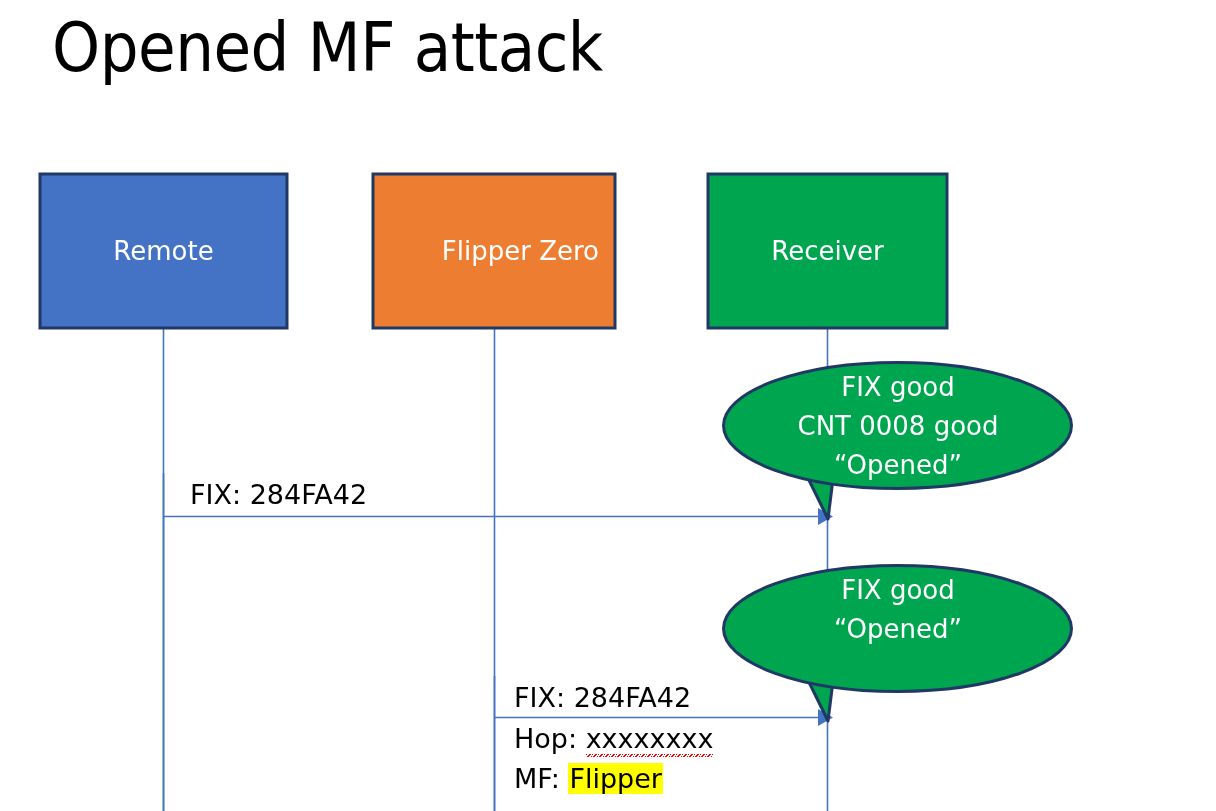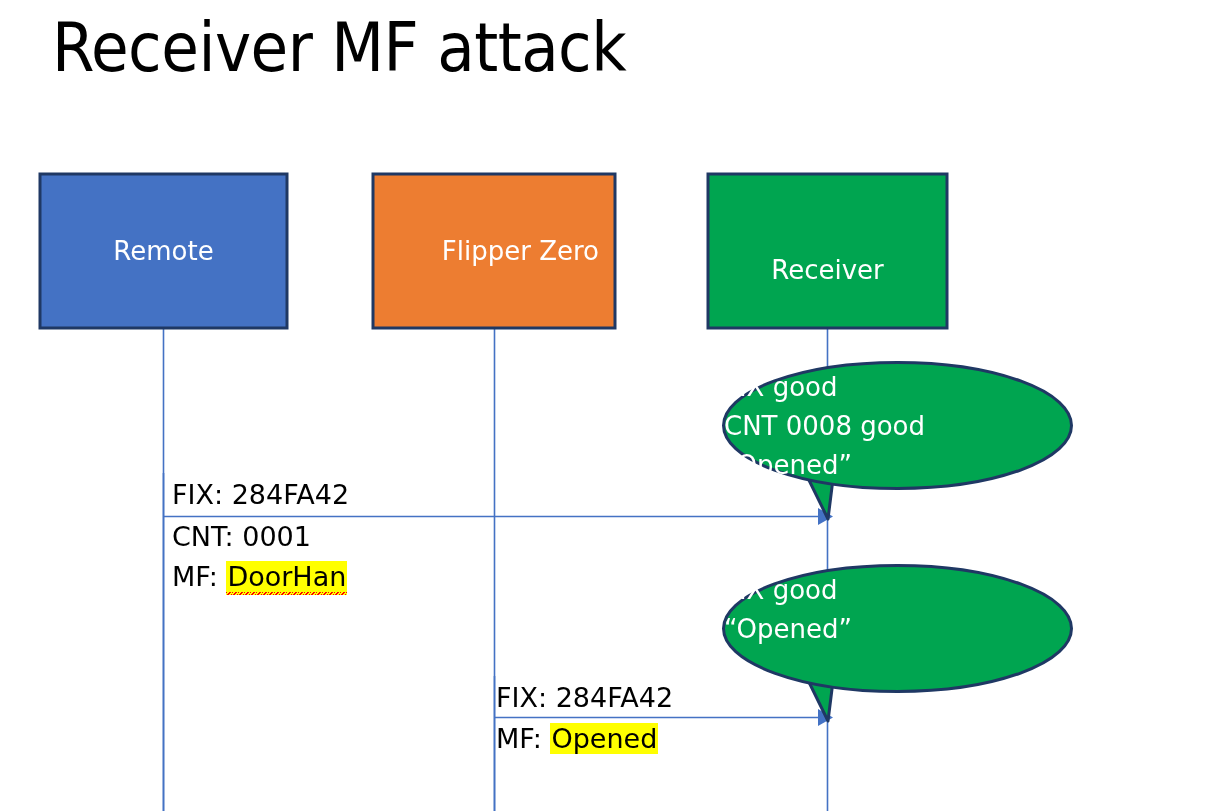--- a/index.html
+++ b/index.html
@@ -58,31 +58,33 @@
     text-align: center;
     white-space: nowrap;
   }
 
   
   .bubble-text {
     position: absolute;
     color: #ffffff;
     font-size: 26px;
     line-height: 39px;
+    text-align: center;
     white-space: nowrap;
   }
   .bubble-text div { white-space: nowrap; }
 
   
   .msg-label {
     position: absolute;
     color: #000000;
     font-size: 27px;
     line-height: 40px;
     white-space: nowrap;
+    margin-left: 18px;
   }
   .msg-label div { white-space: nowrap; }
 
   .hl {
     background: #ffff00;
     padding: 0 1px;
   }
   .squiggle {
     background-image:
       repeating-linear-gradient(135deg,
@@ -92,21 +94,21 @@
     background-size: 6px 3px;
     background-position: 0 100%;
     padding-bottom: 3px;
   }
 </style>
 </head>
 <body>
 
 <div id="slide">
 
-  <div class="slide-title">Receiver MF attack</div>
+  <div class="slide-title">Opened MF attack</div>
 
   <svg id="diagram" viewBox="0 0 1216 811" width="1216" height="811" xmlns="http://www.w3.org/2000/svg">
 
     <line x1="163.5" y1="328" x2="163.5" y2="811" stroke="#4472c4" stroke-width="1.6"></line>
     <line x1="494.5" y1="328" x2="494.5" y2="811" stroke="#4472c4" stroke-width="1.6"></line>
     <line x1="827.5" y1="328" x2="827.5" y2="811" stroke="#4472c4" stroke-width="1.6"></line>
 
     <rect x="40" y="174" width="247" height="154" fill="#4472c4" stroke="#1f3864" stroke-width="3"></rect>
     <rect x="373" y="174" width="242" height="154" fill="#ed7d31" stroke="#1f3864" stroke-width="3"></rect>
     <rect x="708" y="174" width="239" height="154" fill="#00a550" stroke="#1f3864" stroke-width="3"></rect>
@@ -122,47 +124,42 @@
 
     <polygon points="790,455 836,455 828,519 804,470" fill="#00a550" stroke="#1f3864" stroke-width="3" stroke-linejoin="round"></polygon>
     <ellipse cx="897.5" cy="425.5" rx="174" ry="63" fill="#00a550" stroke="#1f3864" stroke-width="3"></ellipse>
 
     <polygon points="790,657 836,657 828,721 804,672" fill="#00a550" stroke="#1f3864" stroke-width="3" stroke-linejoin="round"></polygon>
     <ellipse cx="897.5" cy="628.5" rx="174" ry="63" fill="#00a550" stroke="#1f3864" stroke-width="3"></ellipse>
   </svg>
 
   <div class="actor-label" style="left:40px; top:236px; width:247px;">Remote</div>
   <div class="actor-label" style="left:357px; top:236px; width:242px;text-align:right;">Flipper Zero</div>
-  <div class="actor-label" style="left:708px; top:236px; width:239px;margin-top:19px;">Receiver</div>
+  <div class="actor-label" style="left:708px; top:236px; width:239px;">Receiver</div>
 
   <div class="bubble-text" style="left:724px; top:368px; width:348px;">
     <div>FIX good</div>
     <div>CNT 0008 good</div>
     <div>“Opened”</div>
   </div>
 
   <div class="bubble-text" style="left:724px; top:571px; width:348px;">
     <div>FIX good</div>
     <div>“Opened”</div>
   </div>
 
   <div class="msg-label" style="left:172px; top:475px;">
     <span>FIX: </span><span>284FA42</span>
   </div>
-  <div class="msg-label" style="left:172px; top:517px;">
-    <div>
-      <span>CNT: </span><span>0001</span>
-    </div>
-    <div>
-      <span>MF: </span><span class="hl squiggle">DoorHan</span>
-    </div>
-  </div>
 
   <div class="msg-label" style="left:496px; top:678px;">
     <span>FIX: </span><span>284FA42</span>
   </div>
   <div class="msg-label" style="left:496px; top:719px;">
     <div>
-      <span>MF: </span><span class="hl">Opened</span>
+      <span>Hop: </span><span class="squiggle">xxxxxxxx</span>
+    </div>
+    <div>
+      <span>MF: </span><span class="hl">Flipper</span>
     </div>
   </div>
 
 </div>
 
 </body></html>

